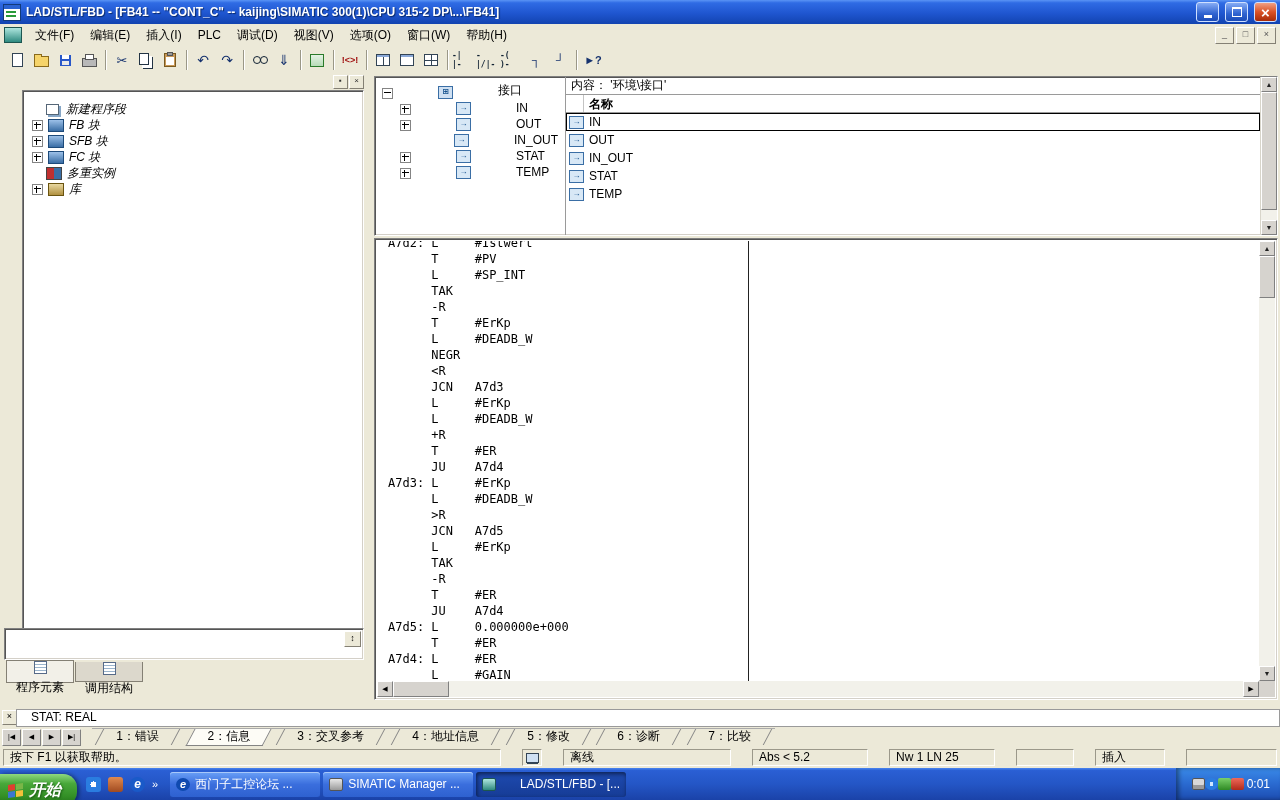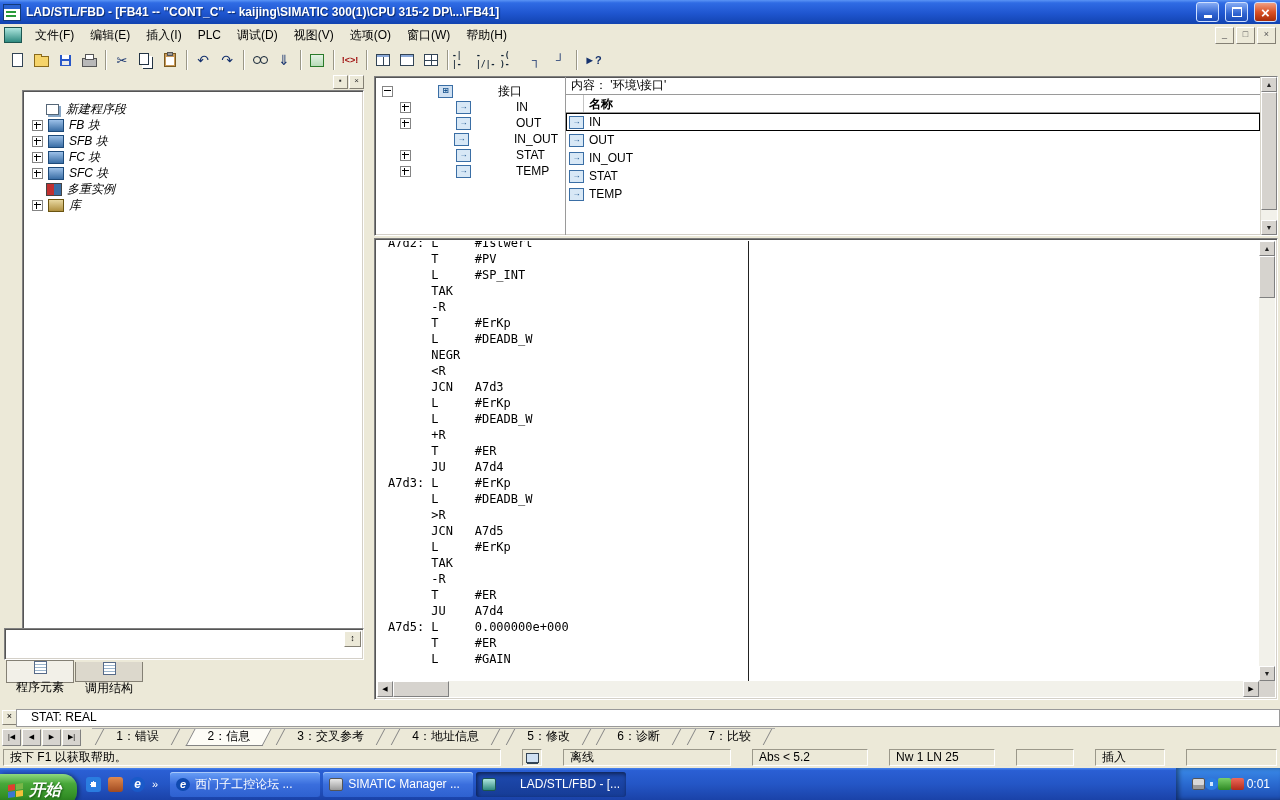--- a/index.html
+++ b/index.html
@@ -92,21 +92,21 @@
             font-size:9px;line-height:12px;text-align:center;}
   .lp-tabs{position:absolute;left:4px;top:588px;height:20px;display:flex;gap:1px;}
   .lp-tab{display:flex;align-items:center;gap:5px;padding:0 9px;height:19px;border:1px solid #848074;border-top:none;background:#dcd8cc;flex-direction:column;}
   .lp-tab.active{background:#f2f0e8;height:21px;margin-top:-2px;border-top:1px solid #848074;}
   .tab-ico{width:11px;height:11px;border:1px solid #566a88;background:repeating-linear-gradient(180deg,#fff 0 2px,#9ab4cc 2px 3px);flex:none;}
 
   
   .right-area{position:absolute;left:372px;top:0;right:0;height:634px;}
   .decl{position:absolute;left:2px;top:2px;right:2px;height:158px;display:flex;}
   .decl-tree{width:190px;border-right:1px solid #9a9a9a;padding-top:6px;flex:none;}
-  .trow{display:flex;align-items:center;height:16px;padding-left:7px;gap:40px;}
+  .trow{display:flex;align-items:flex-end;height:16px;padding-left:7px;gap:40px;}
   .trow.ind{padding-left:25px;}
   .di{width:13px;height:11px;flex:none;margin-right:5px;border:1px solid #3a6ea5;background:#d8e8f6;
       font-size:8px;line-height:9px;text-align:center;color:#14508c;font-weight:bold;}
   .di::before{content:"→";}
   .di-if{background:#cfe0f2;}
   .di-if::before{content:"⊞";}
   .decl-list{flex:1;position:relative;min-width:0;}
   .dl-hdr{height:17px;line-height:16px;border-bottom:1px solid #9a9a9a;padding-left:5px;white-space:nowrap;}
   .dl-colhdr{height:17px;display:flex;border-bottom:1px solid #9a9a9a;}
   .dl-colhdr .icell{width:17px;border-right:1px solid #c4c4c4;flex:none;}
@@ -299,25 +299,20 @@
           <span class="exp plus"></span>
           <span class="ti ti-block"></span>
           <span>SFB 块</span>
         </div>
         <div class="lrow">
           <span class="exp plus"></span>
           <span class="ti ti-block"></span>
           <span>FC 块</span>
         </div>
         <div class="lrow">
-          <span class="exp plus"></span>
-          <span class="ti ti-block"></span>
-          <span>SFC 块</span>
-        </div>
-        <div class="lrow">
           <span class="exp-sp"></span>
           <span class="ti ti-multi"></span>
           <span>多重实例</span>
         </div>
         <div class="lrow">
           <span class="exp plus"></span>
           <span class="ti ti-lib"></span>
           <span>库</span>
         </div>
       </div>
@@ -431,20 +426,21 @@
             <div class="cl">      L     #DEADB_W</div>
             <div class="cl">      &gt;R</div>
             <div class="cl">      JCN   A7d5</div>
             <div class="cl">      L     #ErKp</div>
             <div class="cl">      TAK</div>
             <div class="cl">      -R</div>
             <div class="cl">      T     #ER</div>
             <div class="cl">      JU    A7d4</div>
             <div class="cl">A7d5: L     0.000000e+000</div>
             <div class="cl">      T     #ER</div>
+            <div class="cl">A7d4: L     #ER</div>
             <div class="cl">      L     #GAIN</div>
           </div>
           <div class="code-divider"></div>
         </div>
 
         <div class="code-vs">
           <span class="sbtn" style="top:0;">▲</span>
           <span class="sthumb" style="top:15px;height:42px;"></span>
           <span class="sbtn" style="bottom:0;">▼</span>
         </div>

